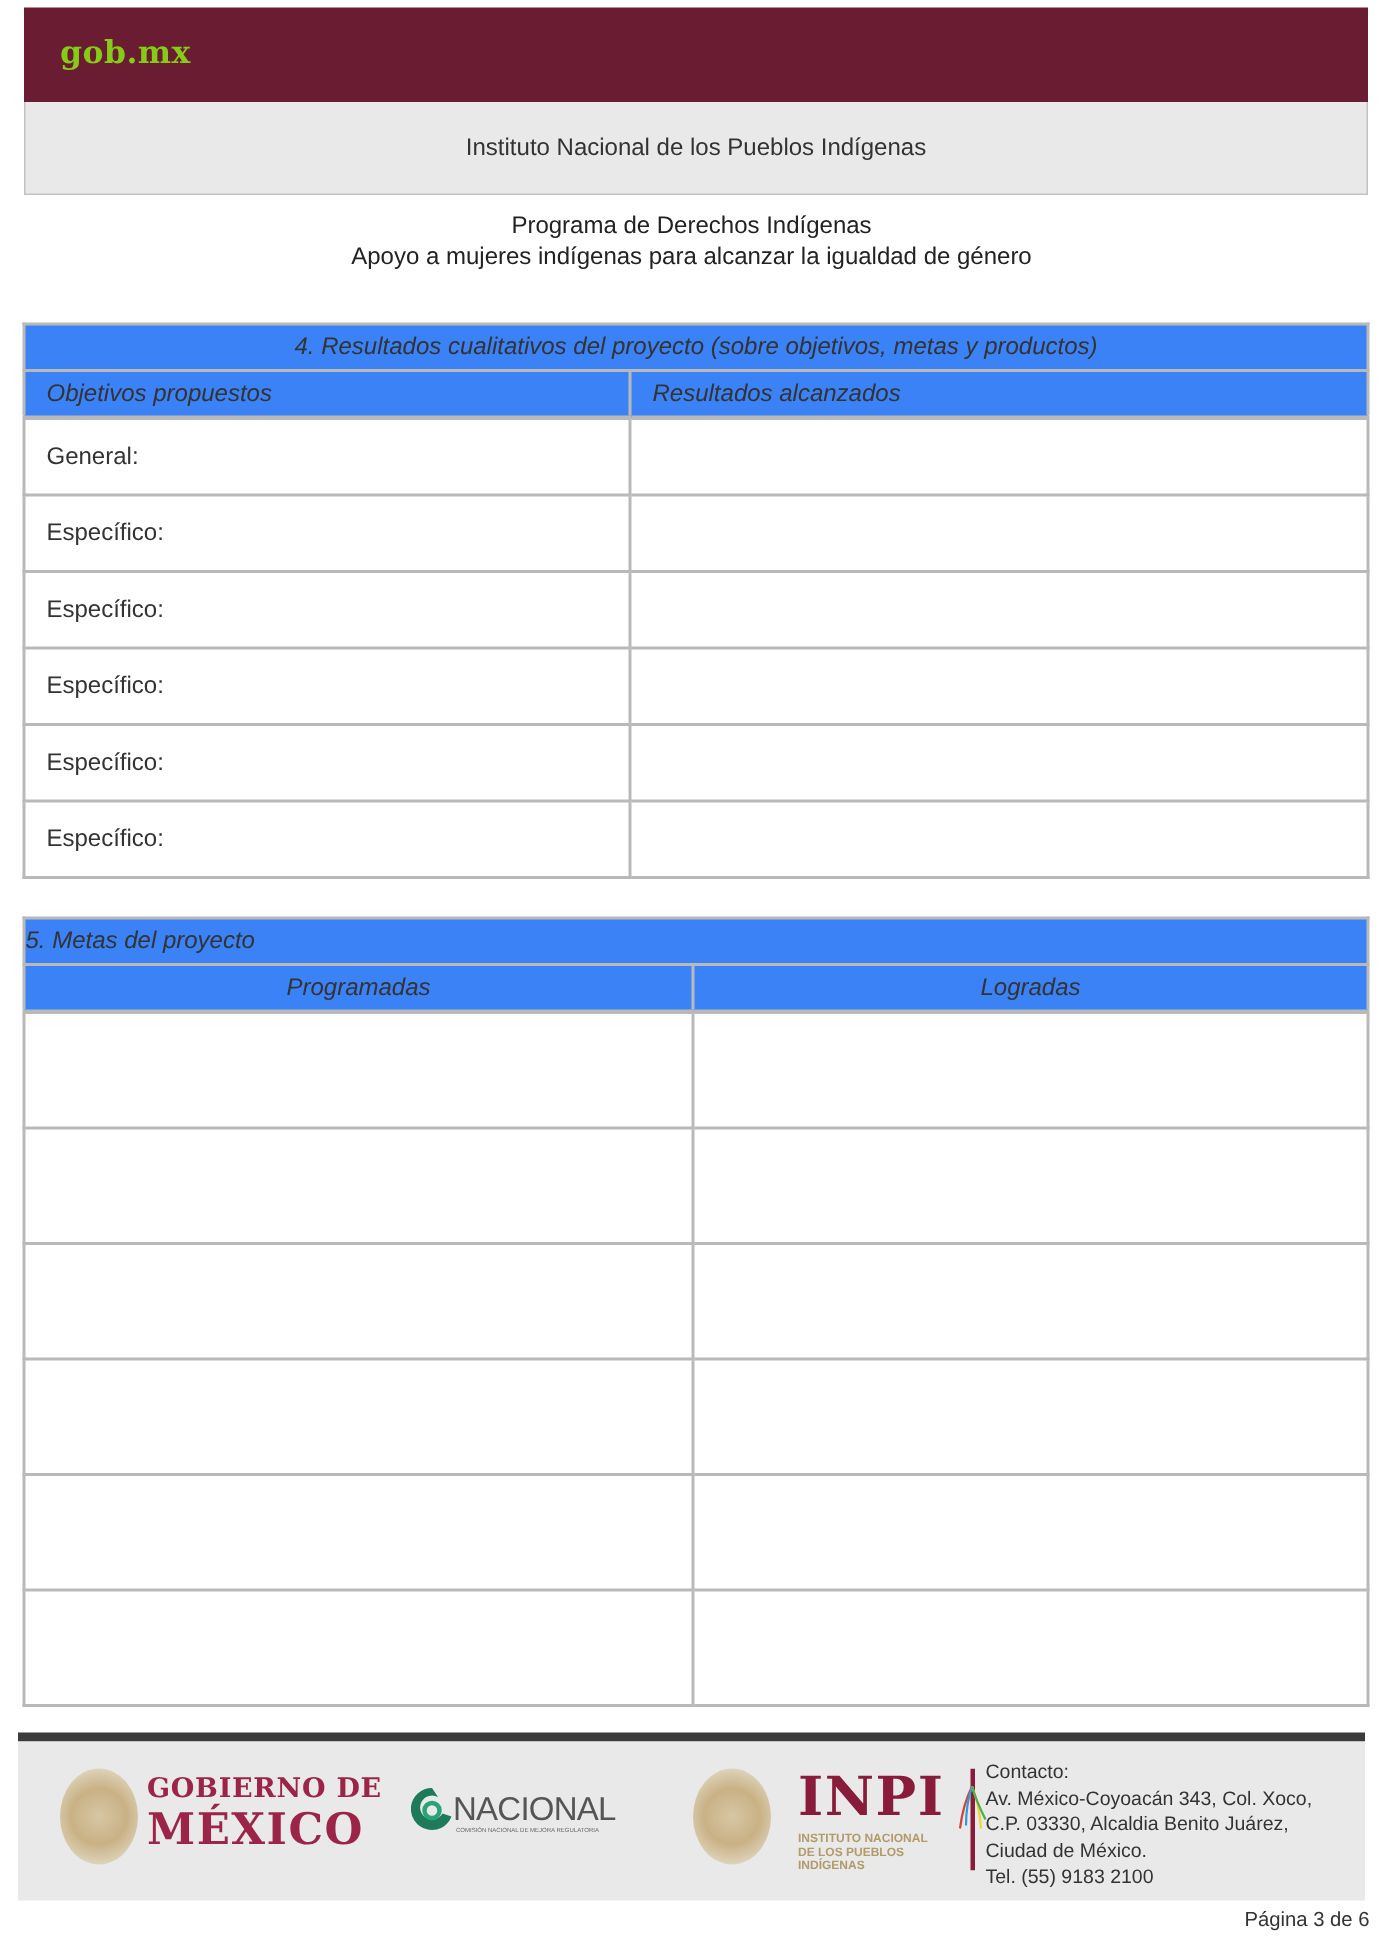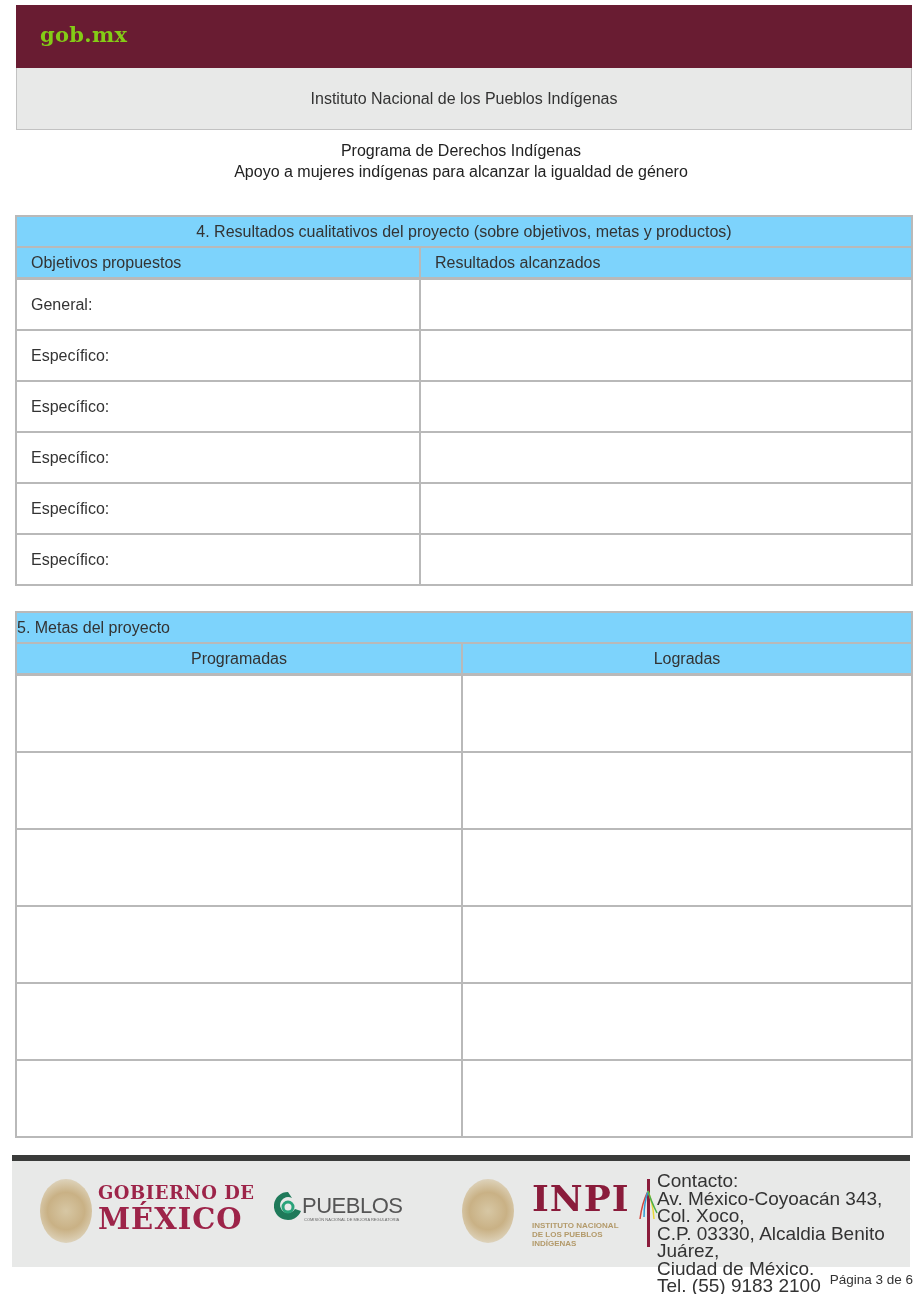--- a/index.html
+++ b/index.html
@@ -6,21 +6,21 @@
   body { width: 922px; height: 1294px; position: relative; font-family: "Liberation Sans", sans-serif; color: #333333; overflow: hidden; }
 
   .top-banner { position: absolute; left: 16px; top: 5px; width: 896px; height: 63px; background: #691c32; }
   .top-banner .brand { position: absolute; left: 24px; top: 17px; color: #84cc16; font-family: "DejaVu Serif", serif; font-weight: bold; font-size: 21px; letter-spacing: 0.3px; }
   .inst-bar { position: absolute; left: 16px; top: 68px; width: 894px; height: 61px; background: #e8e9e8; border: 1px solid #c2c2c2; border-top: none; display: flex; align-items: center; justify-content: center; font-size: 16px; color: #333; }
 
   .titles { position: absolute; left: 0; top: 141px; width: 922px; text-align: center; font-size: 16px; line-height: 20.5px; color: #222; }
 
   table.form { position: absolute; border-collapse: collapse; table-layout: fixed; font-size: 16px; color: #333; }
   table.form td, table.form th { border: 2px solid #b9b9b9; padding: 0; font-weight: normal; }
-  .hdr { background: #7dd3fc; }
+  .hdr { background: #3b82f6; font-style: italic; }
 
   #t4 { left: 15px; top: 215px; width: 896px; }
   #t4 .title-row th { height: 29px; text-align: center; }
   #t4 .col-row th { height: 29px; text-align: left; padding-left: 14px; }
   #t4 .body-row td { height: 49px; }
   #t4 .body-row td.lbl { padding-left: 14px; }
   #t4 .col-row th { border-bottom-width: 3px; }
 
   #t5 { left: 15px; top: 611px; width: 896px; }
   #t5 .title-row th { height: 29px; text-align: left; }
@@ -38,21 +38,21 @@
   .conamer { position: absolute; left: 262px; top: 28px; }
   .conamer .mark { position: absolute; left: 0; top: 2px; width: 28px; height: 30px; }
   .conamer .name { position: absolute; left: 28px; top: 4px; font-size: 22px; color: #555; letter-spacing: -0.5px; }
   .conamer .sub { position: absolute; left: 30px; top: 28px; font-size: 4px; color: #666; white-space: nowrap; }
 
   .inpi { position: absolute; left: 520px; top: 18px; }
   .inpi .name { font-family: "DejaVu Serif", serif; font-weight: bold; font-size: 36px; color: #8a1c3b; line-height: 38px; letter-spacing: 1px; }
   .inpi .sub { font-size: 8px; font-weight: bold; color: #b39a6a; line-height: 9px; margin-top: 4px; }
   .staff { position: absolute; left: 626px; top: 18px; width: 20px; height: 68px; }
 
-  .contact { position: absolute; left: 645px; top: 11px; font-size: 19px; line-height: 17.5px; color: #333; }
+  .contact { position: absolute; left: 645px; top: 11px; font-size: 13px; line-height: 17.5px; color: #333; }
 
   .page-num { position: absolute; right: 9px; top: 1272px; font-size: 13.5px; color: #333; }
 </style>
 </head>
 <body>
 
 <div class="top-banner">
   <span class="brand">gob.mx</span>
 </div>
 <div class="inst-bar">
@@ -150,21 +150,21 @@
   <div class="gob-text">
     <div class="l1">GOBIERNO DE</div>
     <div class="l2">MÉXICO</div>
   </div>
 
   <div class="conamer">
     <svg class="mark" viewBox="0 0 28 30">
       <path d="M14 1 A14 14 0 1 0 27 20 L21 18 A8 8 0 1 1 18 7 Z" fill="#1f7a5a"></path>
       <circle cx="14" cy="16" r="5" fill="none" stroke="#2aa37a" stroke-width="3"></circle>
     </svg>
-    <span class="name">PUEBLOS</span>
+    <span class="name">NACIONAL</span>
     <span class="sub">COMISIÓN NACIONAL DE MEJORA REGULATORIA</span>
   </div>
 
   <div class="seal" style="left:450px; top:18px;"></div>
   <div class="inpi">
     <div class="name">INPI</div>
     <div class="sub">
       <div>INSTITUTO NACIONAL</div>
       <div>DE LOS PUEBLOS</div>
       <div>INDÍGENAS</div>

